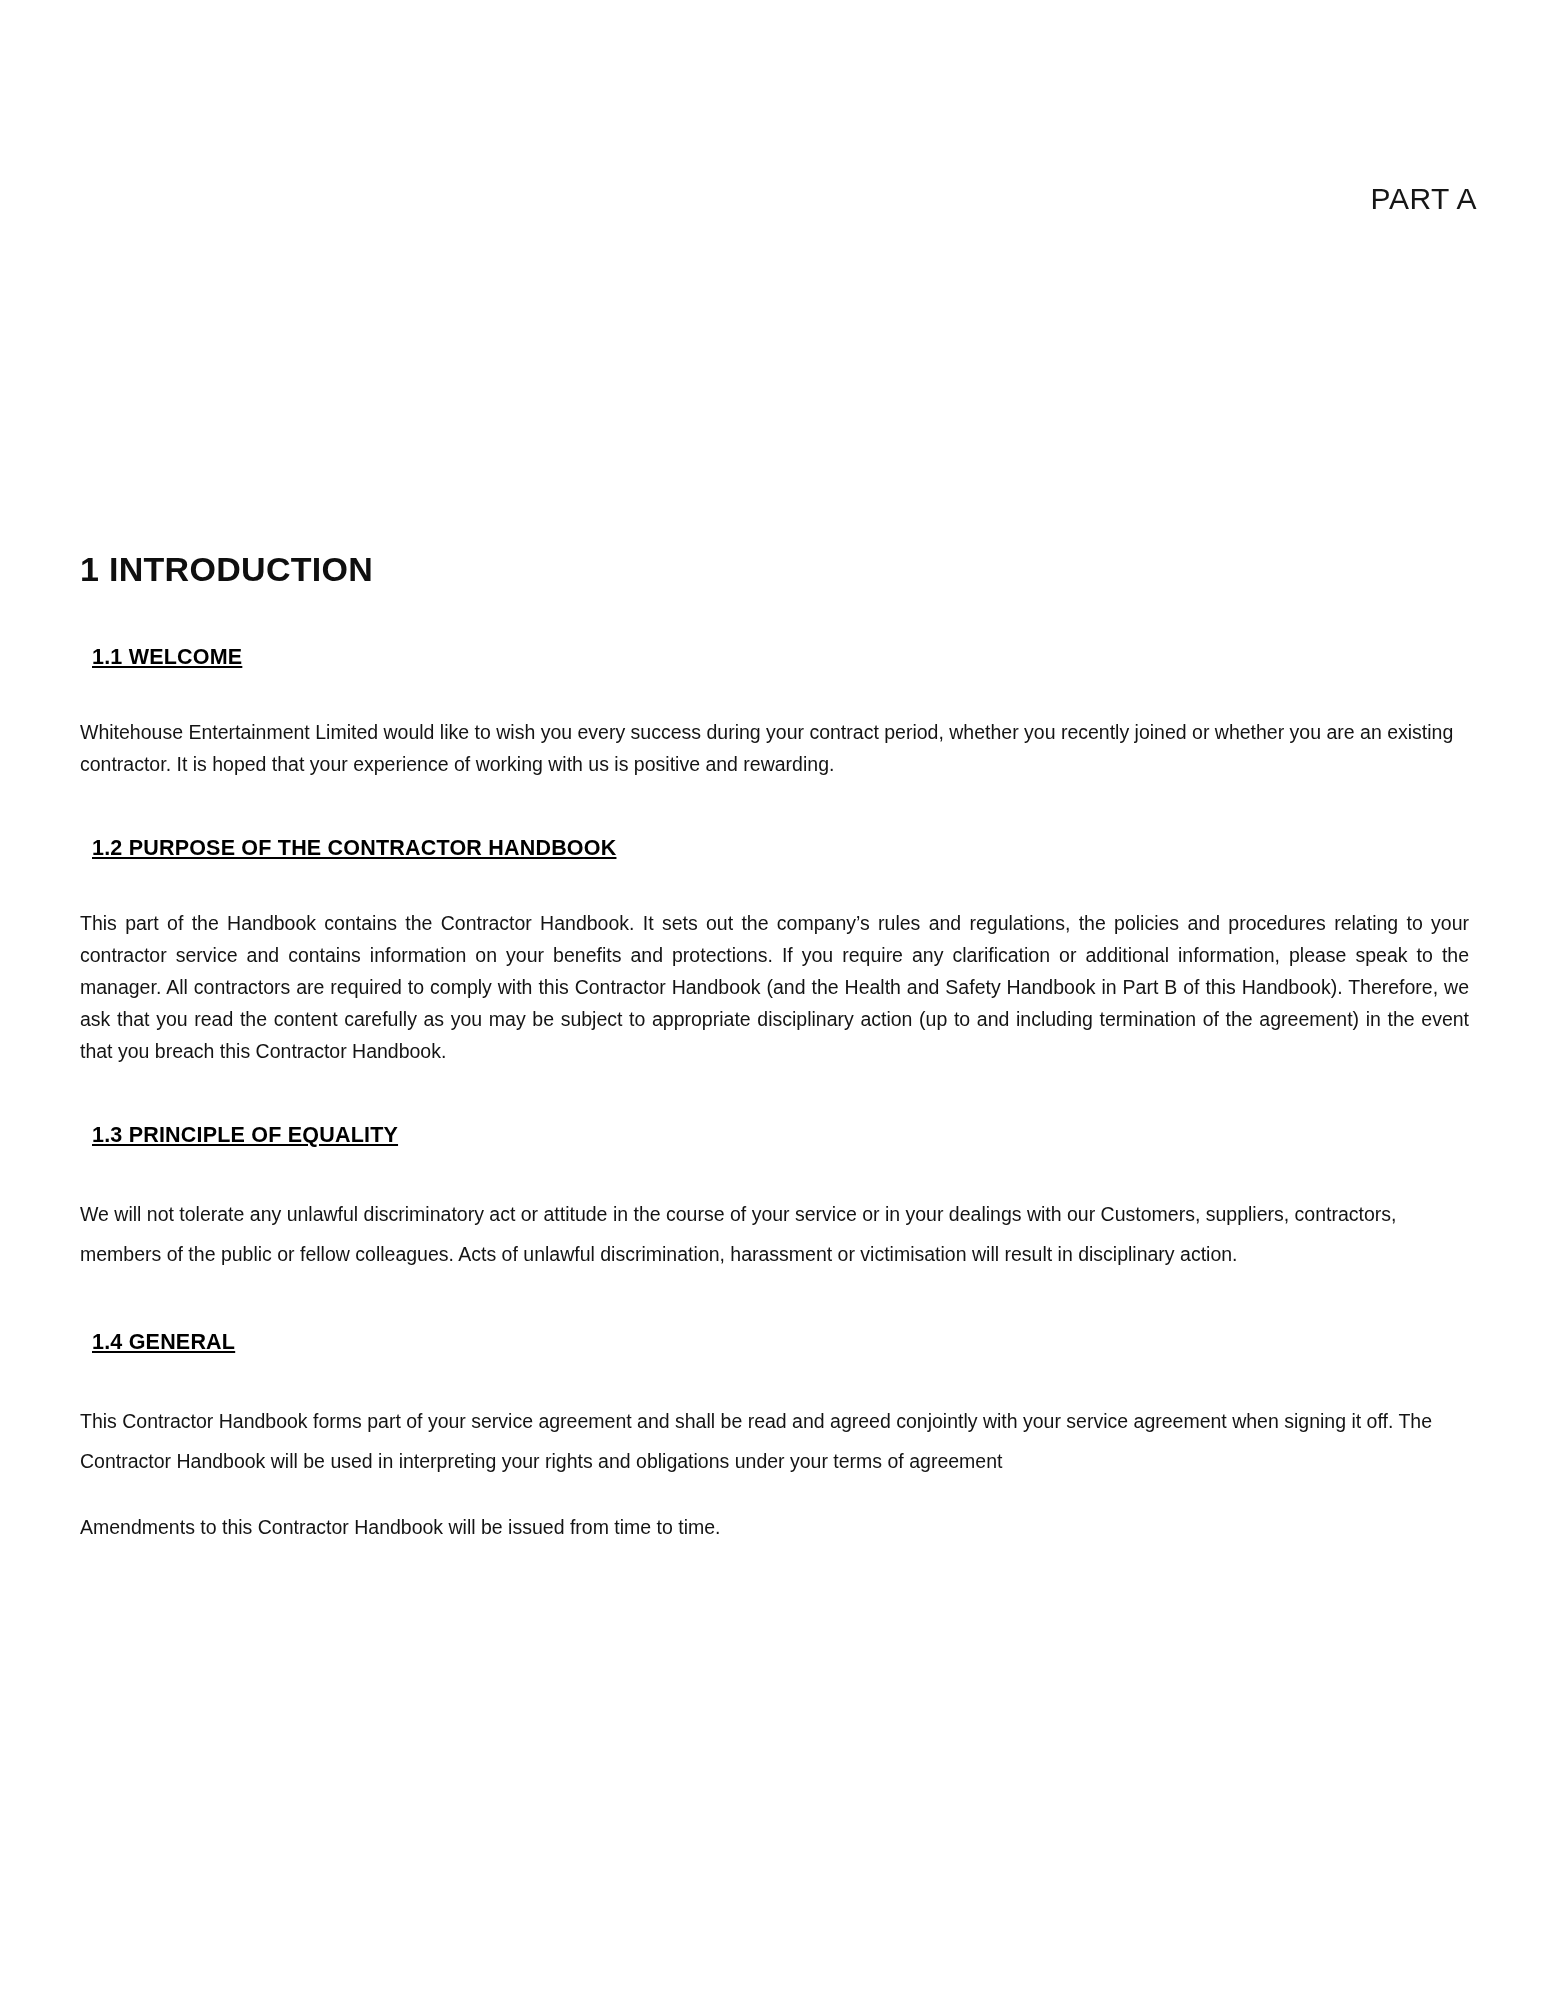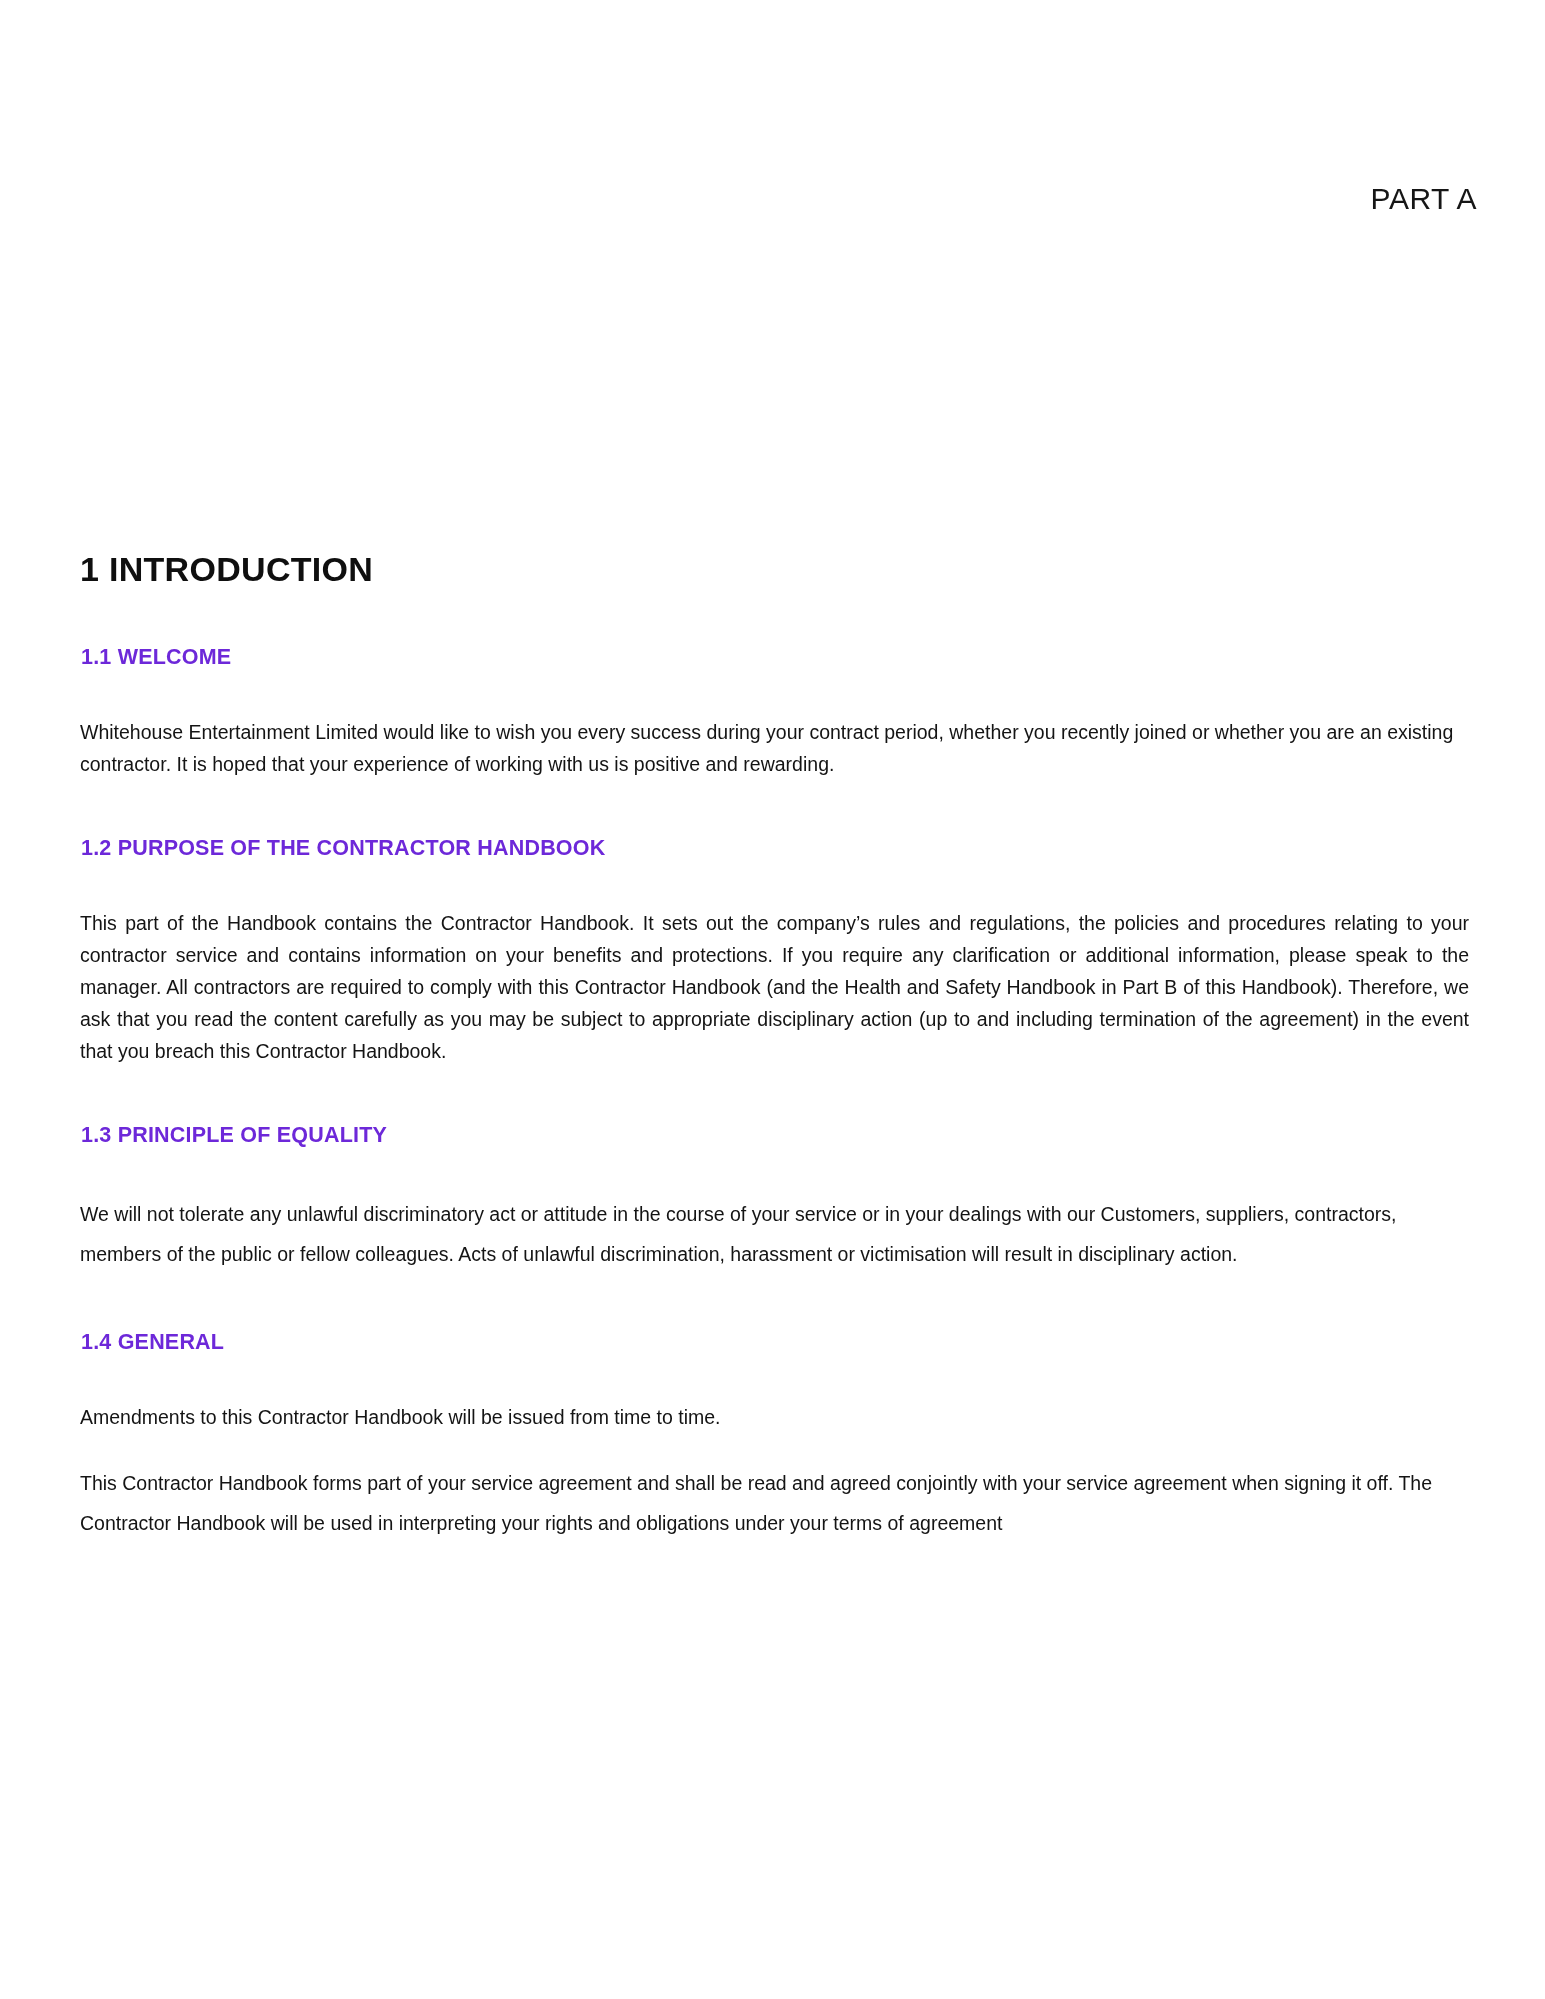--- a/index.html
+++ b/index.html
@@ -40,22 +40,23 @@
     font-weight: bold;
     letter-spacing: 0.3px;
     margin: 12px 0 0 0;
     color: #0f0f0f;
   }
 
   .section-heading {
     font-size: 21.5px;
     font-weight: bold;
     letter-spacing: 0.2px;
-    margin: 56px 0 0 1px;
-    color: #6d28d9;
+    margin: 56px 0 0 12px;
+    color: #000000;
+    text-decoration: underline;
   }
 
   .para {
     font-size: 19.5px;
     line-height: 32px;
     margin: 46px 0 0 0;
     color: #141414;
   }
 
   .para + .para { margin-top: 30px; }
@@ -98,21 +99,21 @@
       <p class="para justify">This part of the Handbook contains the Contractor Handbook. It sets out the company’s rules and regulations, the policies and procedures relating to your contractor service and contains information on your benefits and protections. If you require any clarification or additional information, please speak to the manager. All contractors are required to comply with this Contractor Handbook (and the Health and Safety Handbook in Part B of this Handbook). Therefore, we ask that you read the content carefully as you may be subject to appropriate disciplinary action (up to and including termination of the agreement) in the event that you breach this Contractor Handbook.</p>
     </section>
 
     <section>
       <h2 class="section-heading">1.3 PRINCIPLE OF EQUALITY</h2>
       <p class="para loose">We will not tolerate any unlawful discriminatory act or attitude in the course of your service or in your dealings with our Customers, suppliers, contractors, members of the public or fellow colleagues. Acts of unlawful discrimination, harassment or victimisation will result in disciplinary action.</p>
     </section>
 
     <section>
       <h2 class="section-heading">1.4 GENERAL</h2>
+      <p class="para loose">This Contractor Handbook forms part of your service agreement and shall be read and agreed conjointly with your service agreement when signing it off. The Contractor Handbook will be used in interpreting your rights and obligations under your terms of agreement</p>
       <p class="para">Amendments to this Contractor Handbook will be issued from time to time.</p>
-      <p class="para loose">This Contractor Handbook forms part of your service agreement and shall be read and agreed conjointly with your service agreement when signing it off. The Contractor Handbook will be used in interpreting your rights and obligations under your terms of agreement</p>
     </section>
 
   </div>
 
   <div class="page-number">34</div>
 
 </div>
 
 </body></html>

